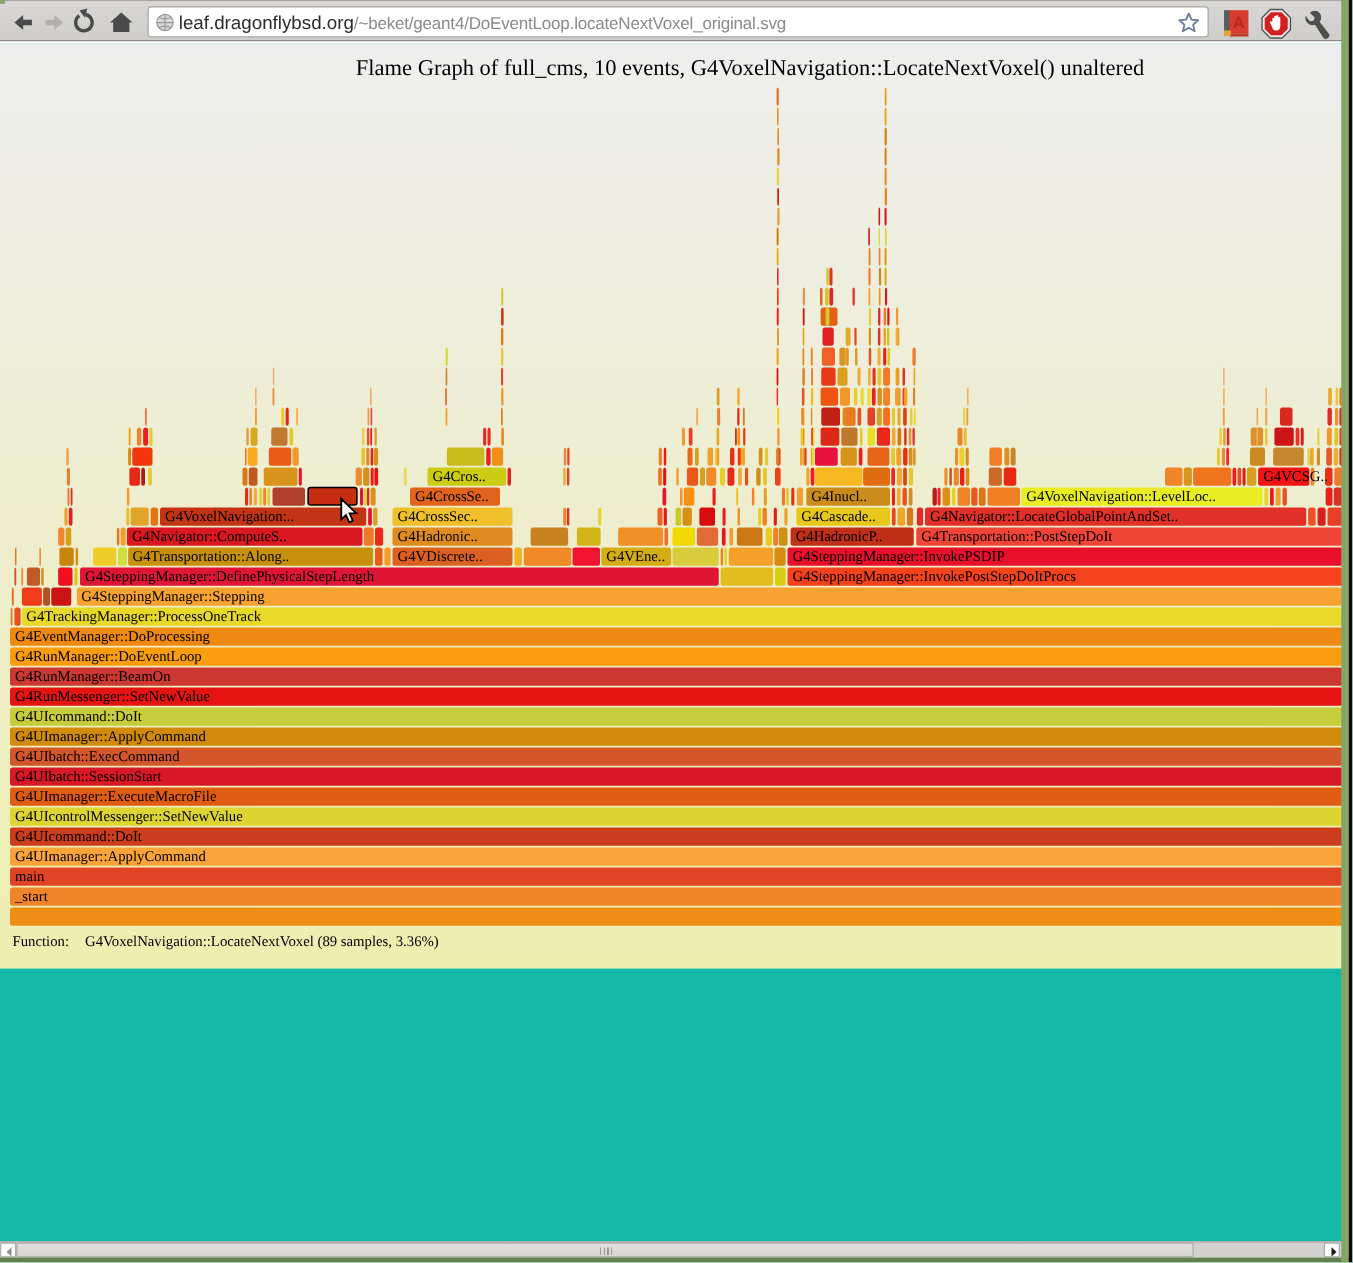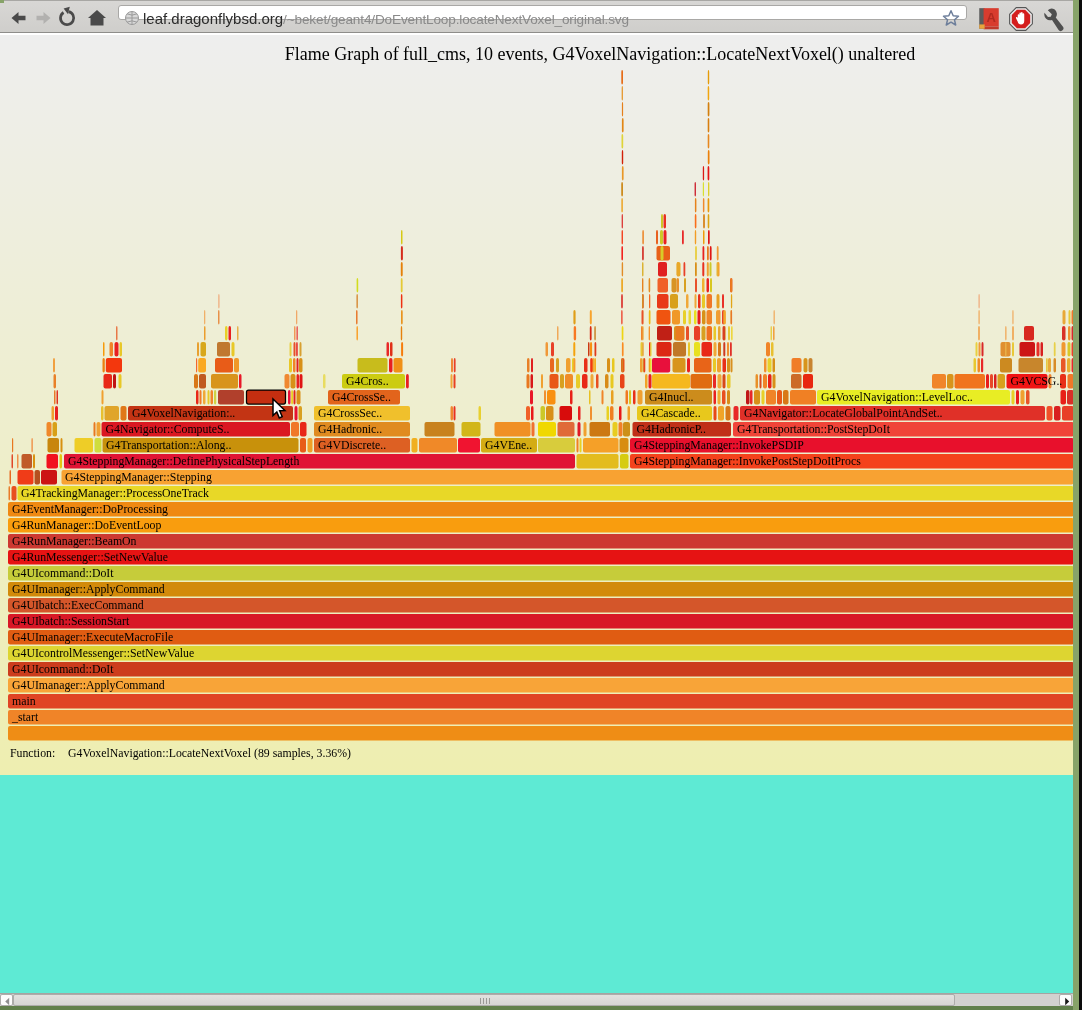--- a/index.html
+++ b/index.html
@@ -1,22 +1,22 @@
 <!DOCTYPE html>
 <html><head><meta charset="utf-8"><title>DoEventLoop.locateNextVoxel_original.svg</title>
 <style>
 *{margin:0;padding:0;box-sizing:border-box}
 html,body{width:1082px;height:1010px;overflow:hidden;background:#fff;font-family:"Liberation Sans",sans-serif}
 #win{position:relative;width:1082px;height:1010px}
 #toolbar{position:absolute;left:0;top:0;width:1079px;height:33px;background:linear-gradient(#d8d7d5,#cfcecb);border-top:1px solid #a8a7a4;border-bottom:1px solid #8e8d8a}
 .tbtn{position:absolute;top:4px;width:26px;height:26px}
-#urlbar{position:absolute;left:118px;top:4px;width:849px;height:15px;background:#fff;border:1px solid #a9a8a6;border-radius:3px}
+#urlbar{position:absolute;left:118px;top:4px;width:849px;height:25px;background:#fff;border:1px solid #a9a8a6;border-radius:3px}
 #urltext{position:absolute;left:24px;top:4px;font-size:14.5px;color:#2b2b2b;white-space:nowrap}
 #urltext .dim{color:#8a8a8a}
-#page{position:absolute;left:0;top:35px;width:1074px;height:958px;background:#5eead4;overflow:hidden}
+#page{position:absolute;left:0;top:35px;width:1074px;height:958px;background:#14b8a6;overflow:hidden}
 #rborder{position:absolute;right:3px;top:0;width:6px;height:1010px;background:#87a369}
 #rblack{position:absolute;right:0;top:0;width:3px;height:1010px;background:#0c0c0c}
 #bborder{position:absolute;left:0;bottom:0;width:1079px;height:4px;background:#61804b}
 #hscroll{position:absolute;left:0;top:993px;width:1074px;height:13px;background:#d2d1cf;border-top:1px solid #a5a4a2}
 #hthumb{position:absolute;left:13px;top:0px;width:942px;height:12px;background:linear-gradient(#e2e1df,#d6d5d3);border:1px solid #adacaa;border-radius:2px}
 .sbtn{position:absolute;top:0;width:13px;height:12px;background:#fcfcfc;border:1px solid #adacaa;border-radius:2px}
 .grip{position:absolute;left:466px;top:3px;width:10px;height:6px;
  background:repeating-linear-gradient(90deg,#9a9996 0,#9a9996 1px,transparent 1px,transparent 3px)}
 </style></head>
 <body>

